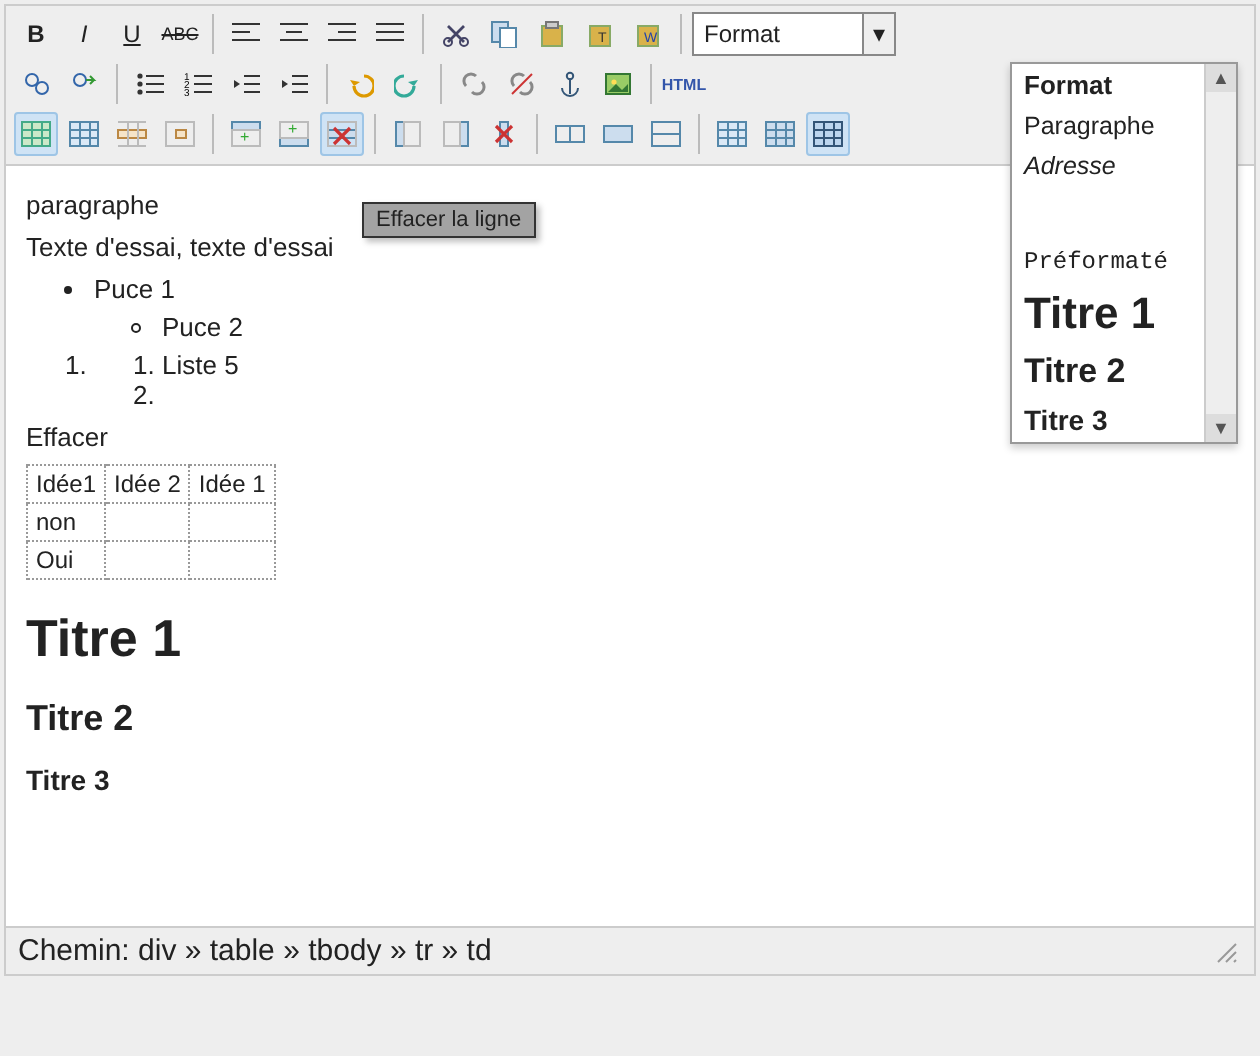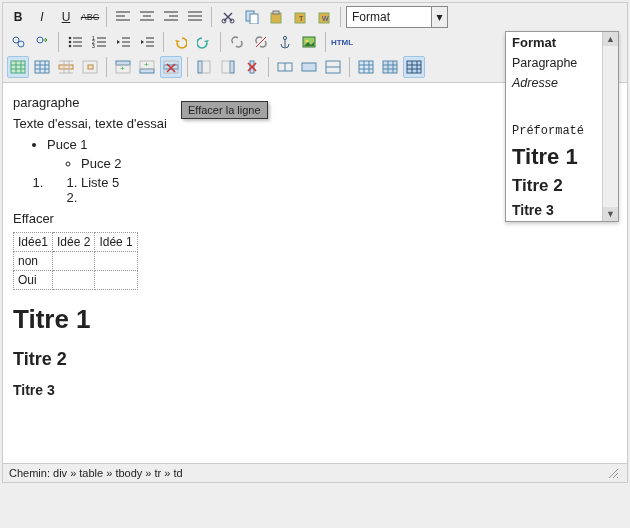--- a/index.html
+++ b/index.html
@@ -89,21 +89,21 @@
     font-size: 12px;
     min-width: 38px;
   }
   .h1 { font-size: 26px; font-weight: bold; margin: 14px 0 6px 0;}
   .h2 { font-size: 18px; font-weight: bold; margin: 14px 0 4px 0;}
   .h3 { font-size: 14px; font-weight: bold; margin: 12px 0 2px 0;}
   .status-bar {
     background:#eee;
     border-top:1px solid #ccc;
     padding: 3px 6px;
-    font-size: 11px;
+    font-size: 15px;
     display:flex;
     justify-content: space-between;
     align-items:center;
   }
   .resizer {
     display:inline-block;
     width: 14px; height: 12px;
     color:#999;
   }
   

